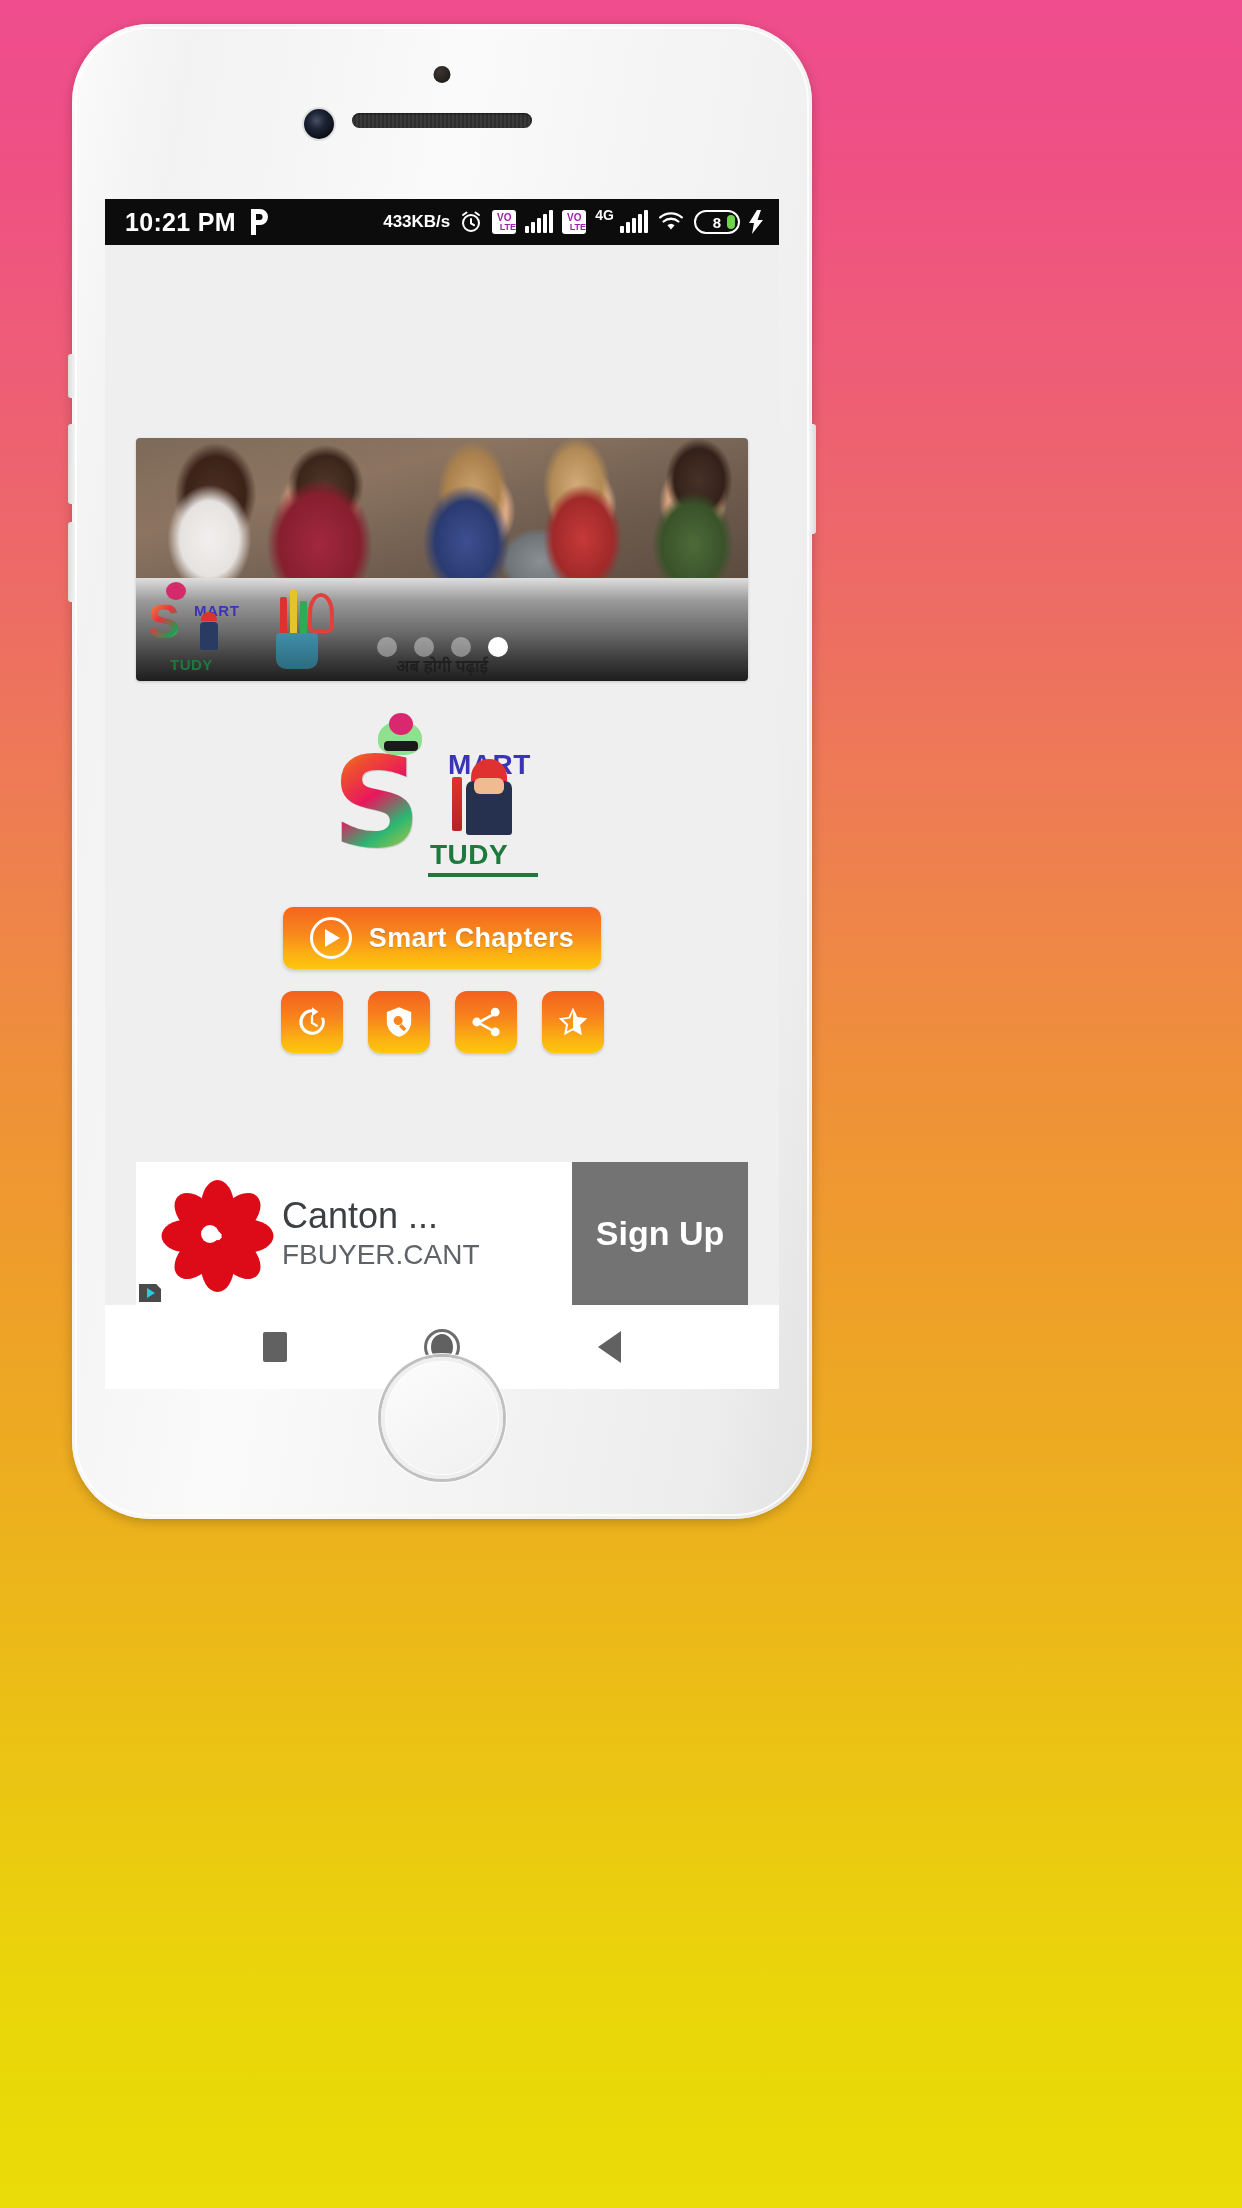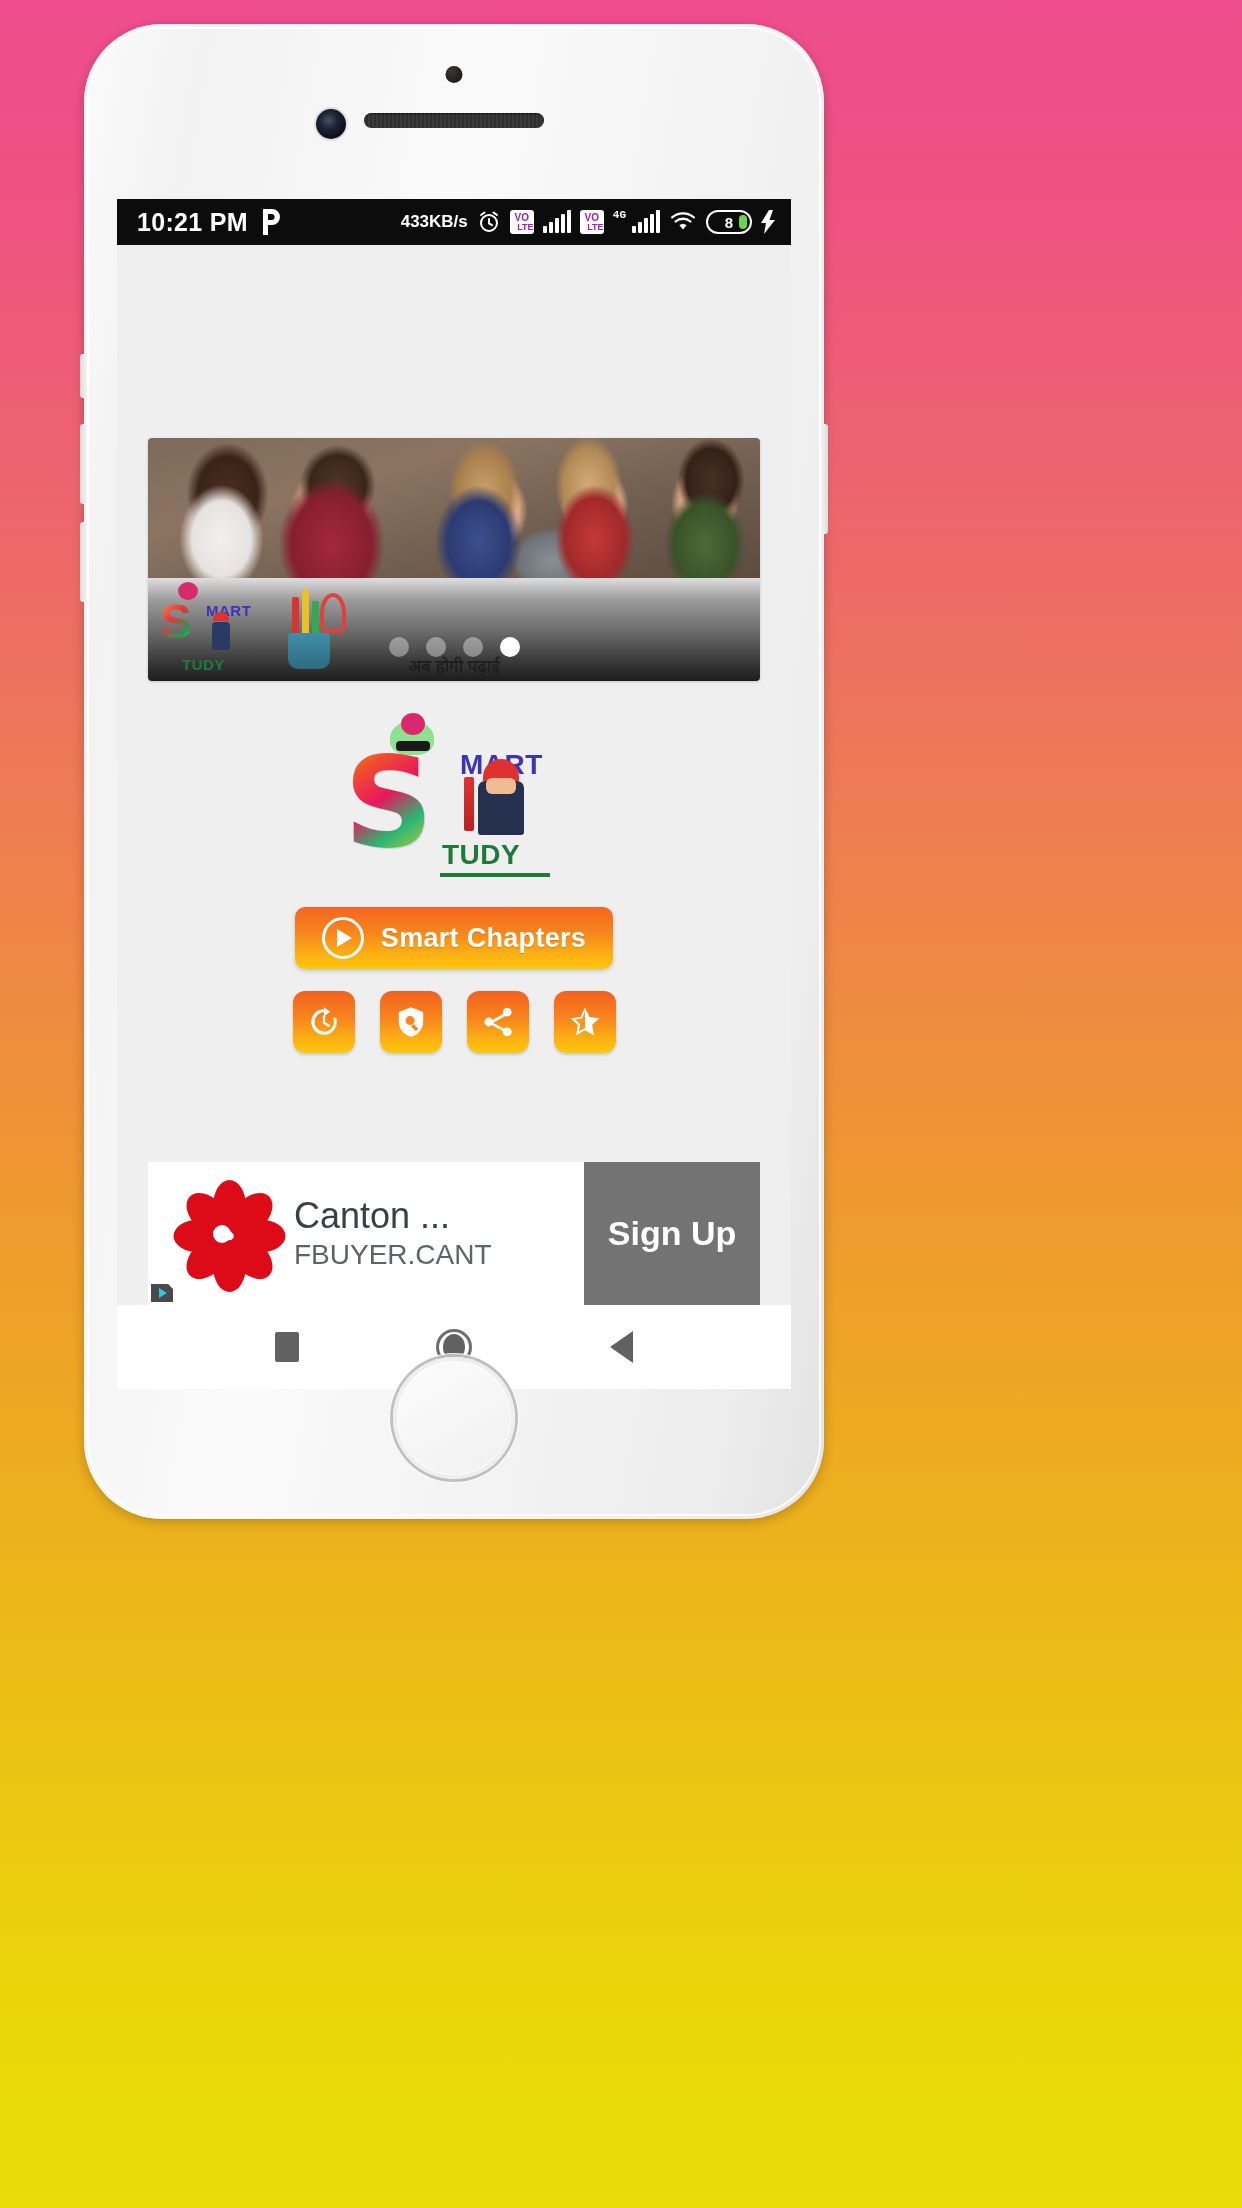--- a/index.html
+++ b/index.html
@@ -8,21 +8,21 @@
     font-family:"Liberation Sans", sans-serif;
     background:linear-gradient(180deg,
       #ef4d8e 0%, #ef5183 8%, #ee5c77 16%, #ed6a67 26%,
       #ee7f50 38%, #ef9237 50%, #eea227 60%, #ecb31c 70%,
       #ebc413 80%, #ead50a 90%, #e9dc07 100%);
     position:relative;
   }
 
   
   #phone-frame{
-    position:absolute; left:84px; top:24px; width:740px; height:1495px;
+    position:absolute; left:72px; top:24px; width:740px; height:1495px;
     background:linear-gradient(100deg,#fbfbfb 0%,#f2f2f2 12%,#fafafa 40%,#ededed 88%,#e2e2e2 100%);
     border-radius:78px;
     box-shadow:0 3px 12px rgba(0,0,0,.22), inset 0 0 2px rgba(255,255,255,.9);
   }
   #phone-frame::before{
     content:""; position:absolute; inset:3px; border-radius:75px;
     border:2px solid rgba(255,255,255,.85); pointer-events:none;
   }
   
   .side-btn{ position:absolute; background:linear-gradient(90deg,#dcdcdc,#f4f4f4);
@@ -74,21 +74,21 @@
   #net-speed{ font-size:17px; font-weight:bold; }
   .vo-lte{ display:inline-flex; flex-direction:column; align-items:center;
     justify-content:center; width:24px; height:24px; background:#fff; color:#a21caf;
     border-radius:3px; line-height:1; font-weight:bold; }
   .vo-lte b{ font-size:10px; } .vo-lte i{ font-size:9px; font-style:normal;margin-left:7px; }
   .bars{ display:inline-flex; align-items:flex-end; gap:2px; height:22px; }
   .bars span{ width:4px; background:#fff; border-radius:1px; }
   .bars span:nth-child(1){height:7px}.bars span:nth-child(2){height:11px}
   .bars span:nth-child(3){height:15px}.bars span:nth-child(4){height:19px}
   .bars span:nth-child(5){height:23px}
-  #gen-label{ font-size:11px; font-weight:bold; position:relative; top:-7px; margin-right:-3px;font-family:Liberation Mono, monospace; }
+  #gen-label{ font-size:14px; font-weight:bold; position:relative; top:-7px; margin-right:-3px; }
   #battery{ display:inline-flex; align-items:center; justify-content:center;
     width:46px; height:24px; border:2px solid #fff; border-radius:12px;
     font-size:15px; font-weight:bold; position:relative; }
   #battery::after{ content:""; position:absolute; right:3px; top:3px;
     width:8px; height:14px; border-radius:4px; background:#6dd44a; }
 
   
   #app-body{
     height:1060px; background:#efefef;
     display:flex; flex-direction:column; align-items:center;

